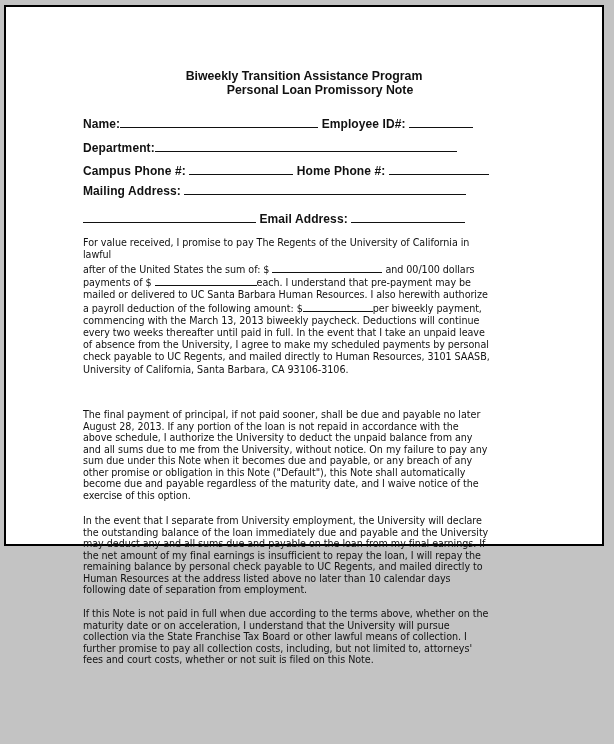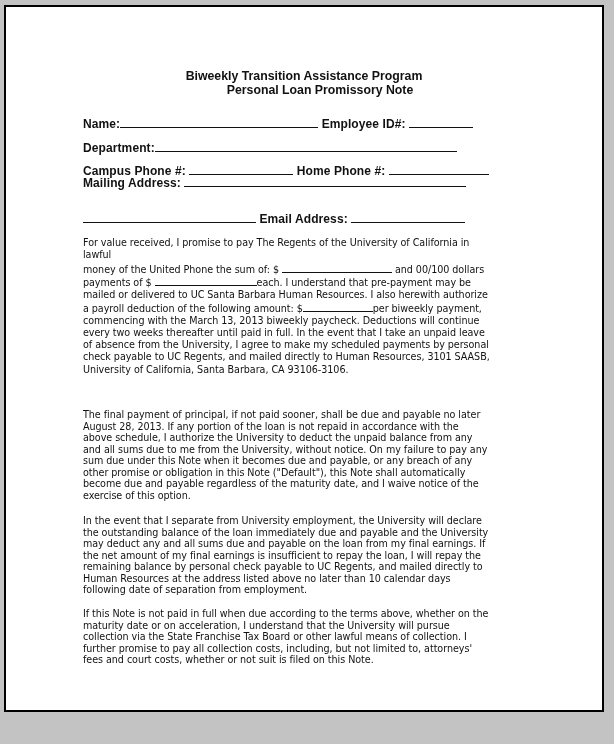--- a/index.html
+++ b/index.html
@@ -7,21 +7,21 @@
     width: 614px; height: 744px;
     background: #c3c3c3;
     position: relative;
     overflow: hidden;
     font-family: "DejaVu Sans", sans-serif;
     color: #111;
   }
   .page {
     position: absolute;
     left: 4px; top: 5px;
-    width: 600px; height: 707px;
+    width: 600px; height: 541px;
     background: #ffffff;
     border: 2px solid #000;
     box-sizing: border-box;
   }
   .title {
     position: absolute;
     left: 0; width: 100%;
     text-align: center;
     font-family: "Liberation Sans", sans-serif;
     font-weight: bold;
@@ -81,35 +81,35 @@
   <span class="lbl">Department:</span><span class="line" style="width:302px;"></span>
 </div>
 
 <div class="field-row" style="top:164px;">
   <span class="lbl">Campus Phone #:</span>
   <span class="line" style="width:104px;"></span>
   <span class="lbl">Home Phone #:</span>
   <span class="line" style="width:100px;"></span>
 </div>
 
-<div class="field-row" style="top:176px;">
+<div class="field-row" style="top:184px;">
   <span class="lbl">Mailing Address:</span>
   <span class="line" style="width:282px;"></span>
 </div>
 
 <div class="field-row" style="top:212px;">
   <span class="line" style="width:173px;"></span>
   <span class="lbl">Email Address:</span>
   <span class="line" style="width:114px;"></span>
 </div>
 
 <div class="body-text" style="top:237px; line-height:12.2px;">
   <p>For value received, I promise to pay The Regents of the University of California in</p>
   <p style="margin-bottom:1.5px;">lawful</p>
-  <p><span>money of the United Phone the sum of: $ </span><span class="blank" style="width:110px;"></span><span> and 00/100 dollars</span></p>
+  <p><span>after of the United States the sum of: $ </span><span class="blank" style="width:110px;"></span><span> and 00/100 dollars</span></p>
   <p><span>payments of $ </span><span class="blank" style="width:102px;"></span><span>each. I understand that pre-payment may be</span></p>
   <p>mailed or delivered to UC Santa Barbara Human Resources.  I also herewith authorize</p>
   <p><span>a payroll deduction of the following amount: $</span><span class="blank" style="width:70px;"></span><span>per biweekly payment,</span></p>
   <p>commencing with the March 13, 2013 biweekly paycheck. Deductions will continue</p>
   <p>every two weeks thereafter until paid in full. In the event that I take an unpaid leave</p>
   <p>of absence from the University, I agree to make my scheduled payments by personal</p>
   <p>check payable to UC Regents, and mailed directly to Human Resources, 3101 SAASB,</p>
   <p>University of California, Santa Barbara, CA  93106-3106.</p>
 </div>
 

